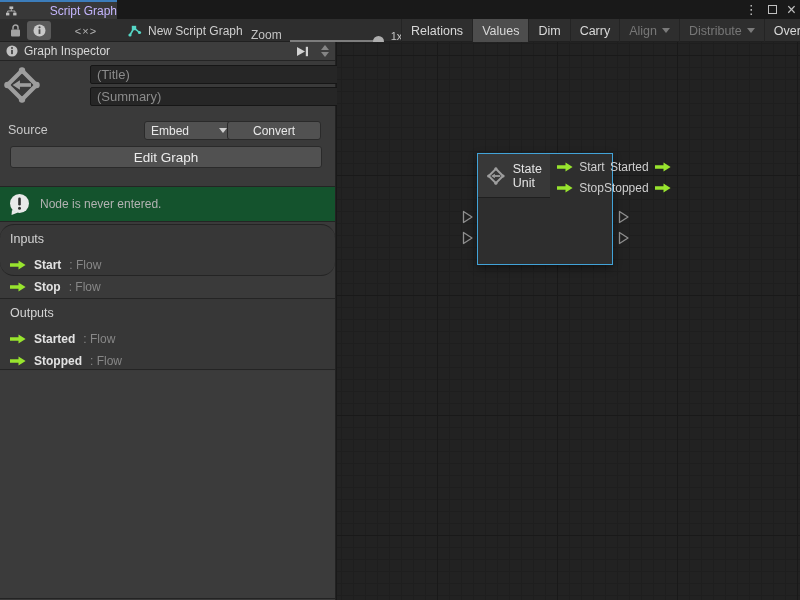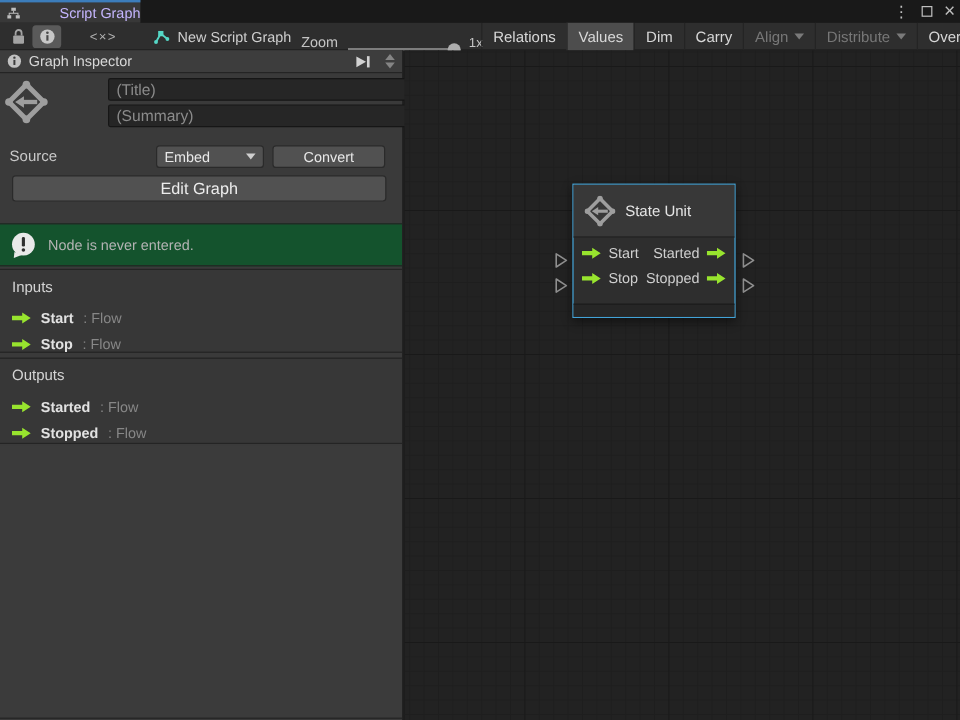--- a/index.html
+++ b/index.html
@@ -53,61 +53,61 @@
               border-top:5px solid #858585; }
 
   .state-icon-big { position:absolute; left:4px; top:24px; }
   .field { position:absolute; left:44px; width:287px; height:19px; background:#262626;
            border:1px solid #161616; border-radius:2px; color:#9a9a9a; font-size:13px; padding:0 6px;
            font-family:"Liberation Sans","DejaVu Sans",sans-serif;margin-left:46px; }
   .field::placeholder { color:#8b8b8b; opacity:1; }
   #titleField { top:23px; } #summaryField { top:45px; }
 
   .src-label { position:absolute; left:8px; top:81px; font-size:12.5px; color:#c8c8c8; }
-  .dropdown { position:absolute; left:130px; top:79px; width:90px; height:19px; background:#515151;
+  .dropdown { position:absolute; left:144px; top:79px; width:90px; height:19px; background:#515151;
               border:1px solid #2a2a2a; border-radius:3px; color:#e8e8e8; font-size:12px;
               display:flex; align-items:center; padding:0 6px; }
   .dd-caret { margin-left:auto; width:0; height:0; border-left:4px solid transparent;
               border-right:4px solid transparent; border-top:5px solid #cfcfcf; }
   .convert-btn { position:absolute; left:227px; top:79px; width:94px; height:19px; background:#515151;
                  border:1px solid #2a2a2a; border-radius:3px; color:#e8e8e8; font-size:12px;
                  display:flex; align-items:center; justify-content:center; }
   .editgraph-btn { position:absolute; left:10px; top:104px; width:312px; height:22px; background:#515151;
                    border:1px solid #2a2a2a; border-radius:3px; color:#ededed; font-size:13.5px;
                    display:flex; align-items:center; justify-content:center; }
 
   .warn-box { position:absolute; left:0; top:144px; width:100%; height:36px; background:#14532d;
               border-top:1px solid #242424; border-bottom:1px solid #242424;
               display:flex; align-items:center; padding:0 8px; gap:9px; }
   .warn-text { font-size:12px; color:#b3b3b3; }
 
   .io-box { position:absolute; left:0; width:100%; background:#373737;
             border-top:1px solid #242424; border-bottom:1px solid #242424; padding:7px 10px 6px 10px; }
-  #inputsBox { top:182px; height:70px; } #outputsBox { top:256px; height:72px; }
+  #inputsBox { top:182px; height:52px;border-radius:14px; } #outputsBox { top:256px; height:72px; }
   .io-title { font-size:12.5px; color:#d4d4d4; margin-bottom:8px; }
   .io-row { display:flex; align-items:center; gap:8px; height:22px; }
   .io-name { font-size:12px; font-weight:700; color:#e2e2e2; }
   .io-type { font-size:12px; color:#878787; }
 
   .insp-empty { position:absolute; left:0; top:329px; width:100%; height:228px; background:#3b3b3b;
                 border-bottom:1px solid #232323; }
 
   
   .canvas { position:absolute; left:337px; top:42px; width:463px; height:558px; background:#222222;
             background-image:
               linear-gradient(to right,#191919 1px,transparent 1px),
               linear-gradient(to bottom,#191919 1px,transparent 1px),
               linear-gradient(to right,#1e1e1e 1px,transparent 1px),
               linear-gradient(to bottom,#1e1e1e 1px,transparent 1px);
             background-size:120px 120px,120px 120px,12px 12px,12px 12px;
             background-position:100px 0px,0px 13px,4px 0px,0px 1px; }
 
   .node { position:absolute; left:140px; top:111px; width:136px; height:112px;
           border:1.5px solid #42a3d8; background:#2e2e2e; box-shadow:0 3px 8px rgba(0,0,0,0.45);
-          display:flex; flex-direction:column; }
+          display:flex; flex-direction:row; }
   .node-header { height:44px; background:#383838; display:flex; align-items:center; padding-left:9px; gap:8px;
                  border-bottom:1px solid #1f1f1f; }
   .node-title { font-size:12.5px; color:#e4e4e4; }
   .node-ports { padding:2px 7px 0 7px; }
   .port-row { display:flex; align-items:center; height:21px; }
   .port-left { display:flex; align-items:center; gap:6px; }
   .port-right { display:flex; align-items:center; gap:6px; margin-left:auto; }
   .port-label { font-size:12px; color:#cfcfcf; }
   .node-spacer { flex:1; }
   .node-footer { height:11px; background:#262626; border-top:1px solid #1c1c1c; }

